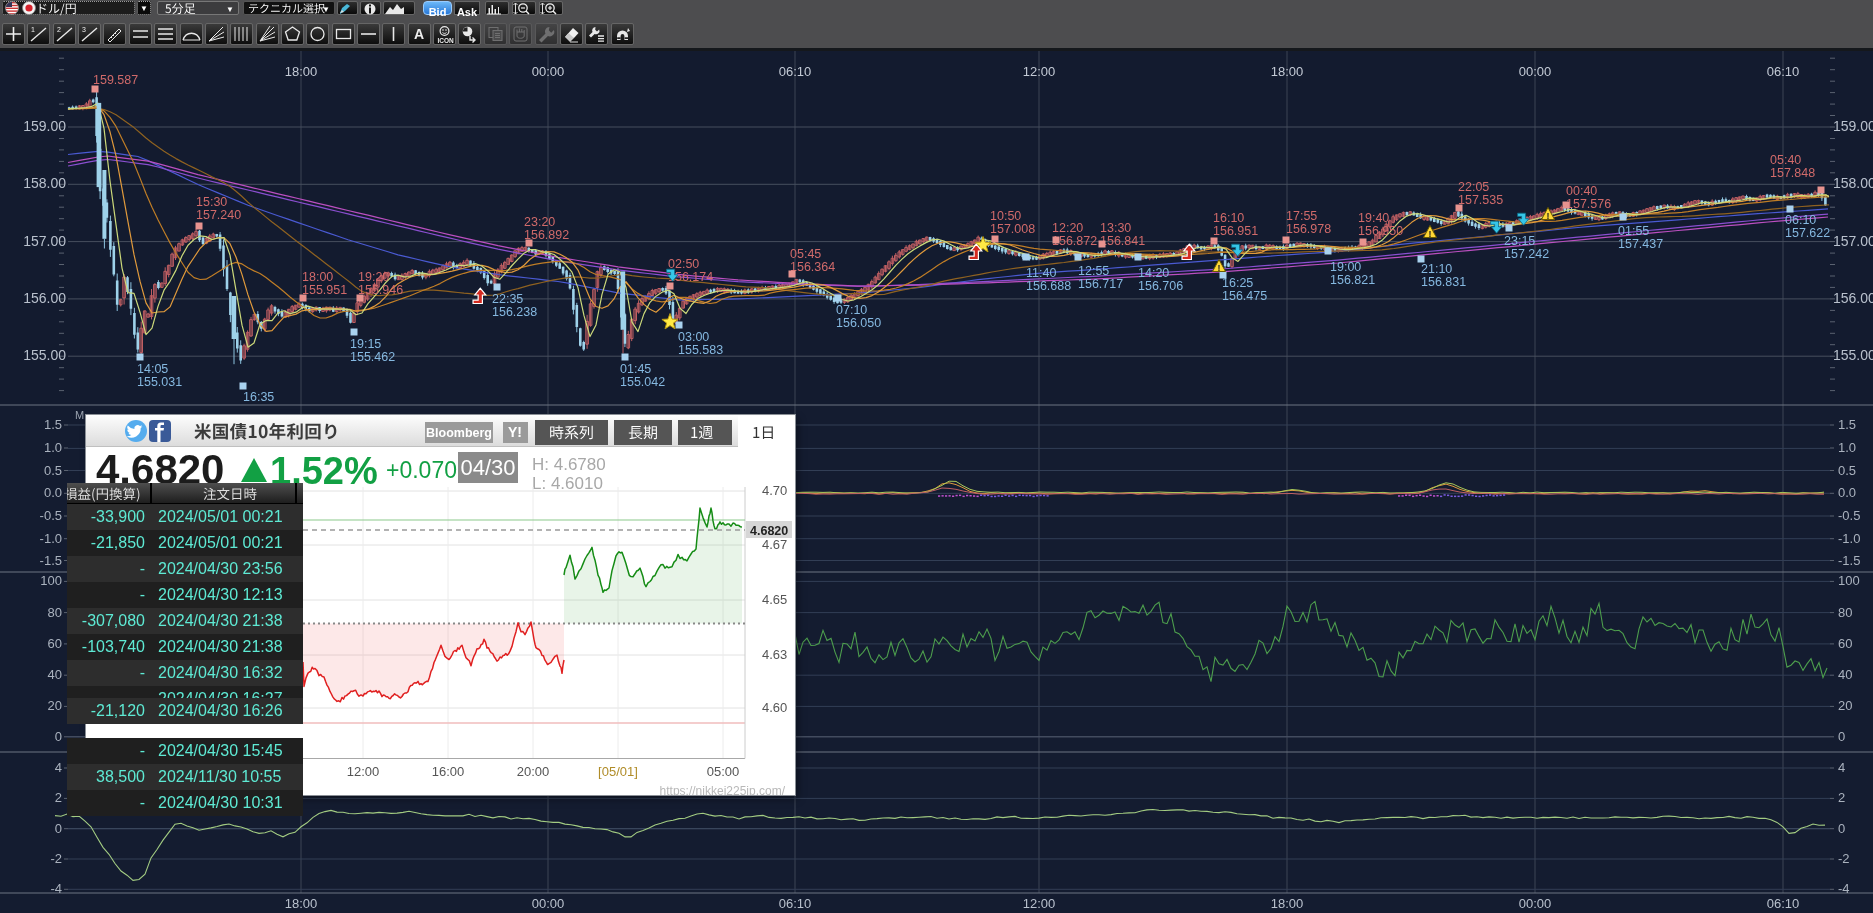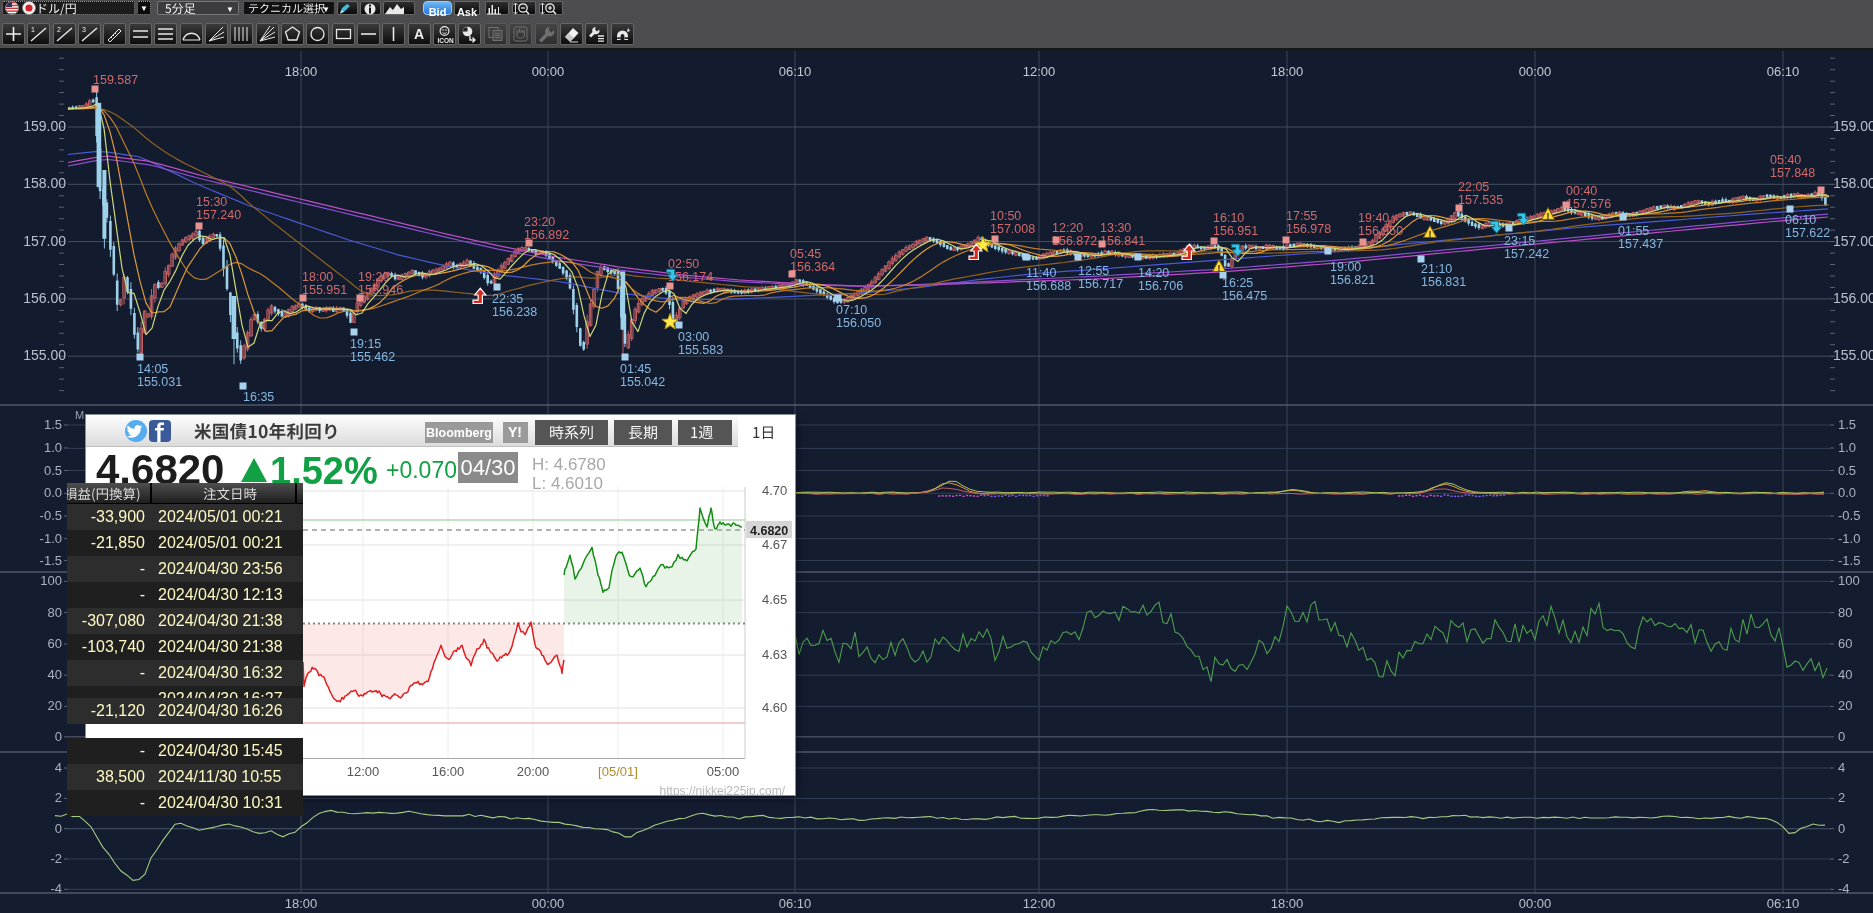--- a/index.html
+++ b/index.html
@@ -2,21 +2,21 @@
 <html><head><meta charset="utf-8"><style>
 *{margin:0;padding:0;box-sizing:border-box}
 html,body{width:1873px;height:913px;overflow:hidden;background:#141c30;font-family:"Liberation Sans",sans-serif}
 #root{position:relative;width:1873px;height:913px}
 #tb{position:absolute;left:0;top:0;width:1873px;height:51px;background:#4d4d4f;border-bottom:3px solid #15181c}
 .b1{position:absolute;top:1px;height:14px;background:#141414;border:1px solid #6a6a6a;border-radius:2px;color:#fff;font-size:11px;line-height:12px;text-align:center}
 .b2{position:absolute;top:23px;height:22px;width:23px;background:linear-gradient(#3a3a3a,#0d0d0d);border:1px solid #666;border-radius:2px}
 svg{display:block}
 #win{position:absolute;left:86px;top:415px;width:709px;height:380px;background:#fff;box-shadow:0 0 0 1px #8a8f96,3px 4px 8px rgba(0,0,0,0.4)}
 #whead{position:absolute;left:0;top:0;width:709px;height:32px;background:linear-gradient(#fdfdfd,#dcdcdc);border-bottom:1px solid #c0c0c0}
-#tbl{position:absolute;left:67px;top:483px;width:236px;height:334px;font-size:16px;color:#fef9c3;overflow:hidden}
+#tbl{position:absolute;left:67px;top:483px;width:236px;height:334px;font-size:16px;color:#5eead4;overflow:hidden}
 .trow{position:absolute;left:0;width:236px;height:26px;line-height:26px}
 .c1{position:absolute;left:0;width:78px;text-align:right}
 .c2{position:absolute;left:91px;white-space:nowrap}
 </style></head><body>
 <div id="root">
     <svg width="1873" height="913" style="position:absolute;left:0;top:0">
       <rect x="0" y="51" width="1873" height="862" fill="#141c30"></rect>
       <rect x="0" y="51" width="1873" height="354" fill="#131b2f"></rect>
       <line x1="301" y1="51" x2="301" y2="893" stroke="#3c4454" stroke-width="1"></line>
       <line x1="548" y1="51" x2="548" y2="893" stroke="#3c4454" stroke-width="1"></line>

